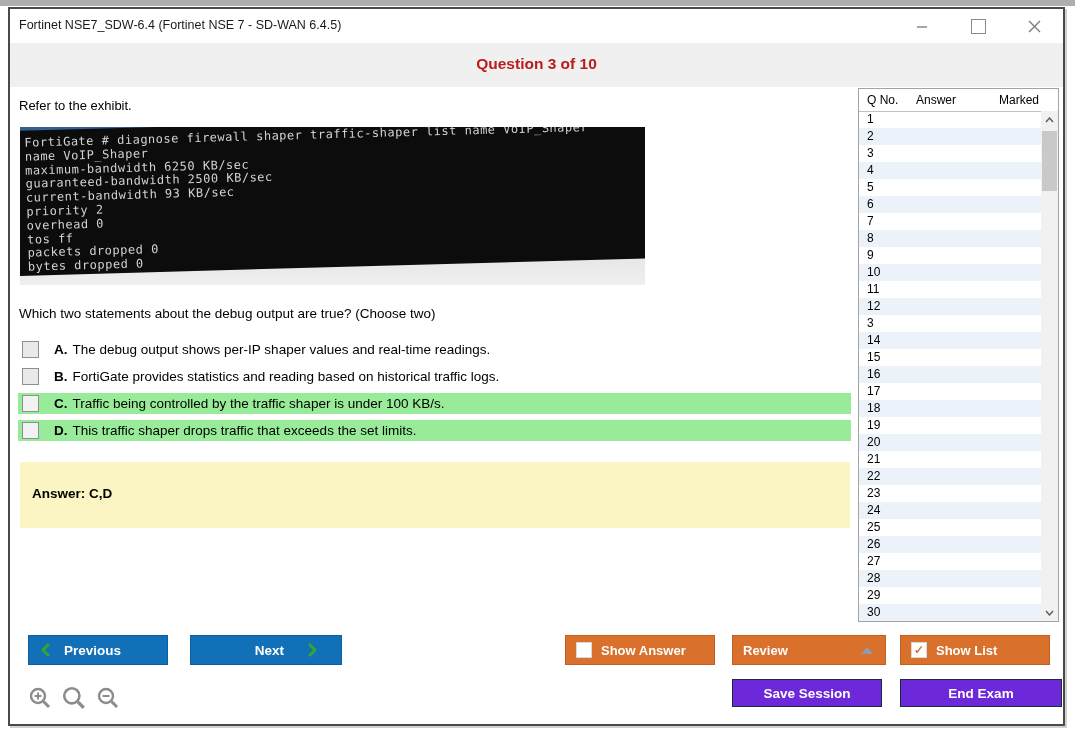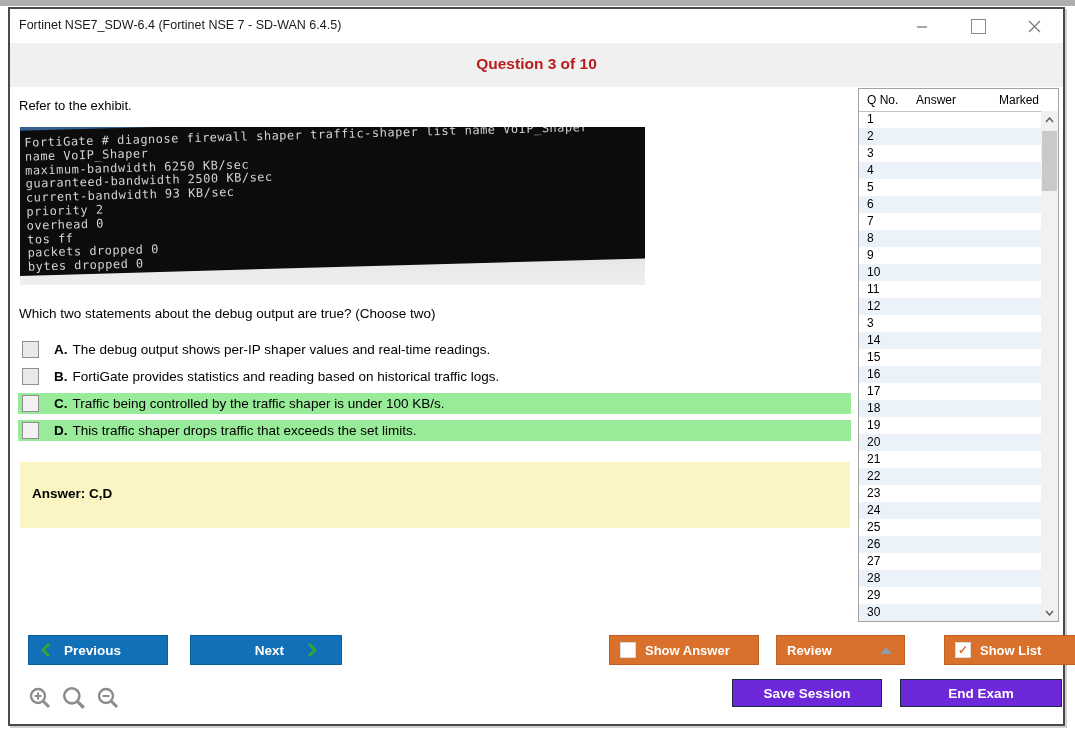--- a/index.html
+++ b/index.html
@@ -59,21 +59,21 @@
   .q-row{height:17px;line-height:17px;font-size:12px;color:#000;padding-left:8px;cursor:pointer;}
   .q-row:nth-child(even){background:#ebf2fa;}
   .scrollbar{position:absolute;top:22px;right:0;width:17px;bottom:0;background:#f1f1f1;}
   .sb-arrow{position:absolute;left:0;width:17px;height:17px;display:flex;align-items:center;justify-content:center;}
   .sb-thumb{position:absolute;left:1px;top:20px;width:15px;height:60px;background:#c9c9c9;}
 
   
   .btn{position:absolute;height:30px;display:flex;align-items:center;box-sizing:border-box;cursor:pointer;}
   .btn-blue{background:#1170b8;border:1px solid #0d5f9e;}
   .btn-blue .label{color:#fff;font-weight:bold;font-size:13.5px;}
-  .btn-orange{background:#d9702b;border:1px solid #c4601f;margin-left:44px;}
+  .btn-orange{background:#d9702b;border:1px solid #c4601f;}
   .btn-navy{background:#6d28d9;border:1px solid #182c3e;justify-content:center;height:28px;}
   .btn-navy .label{color:#fff;font-weight:bold;font-size:13.5px;}
   .chev{flex:0 0 auto;display:flex;align-items:center;}
   .tri-up{width:0;height:0;border-left:6px solid transparent;border-right:6px solid transparent;
     border-bottom:7px solid #8d9dab;}
   .zoom-icons{position:absolute;left:18px;top:676px;display:flex;gap:9px;align-items:center;}
 </style>
 </head>
 <body>
 
@@ -223,21 +223,21 @@
             <polyline points="1,1 7,7 1,13" fill="none" stroke="#33a532" stroke-width="3"></polyline>
           </svg>
       </span>
     </div>
 
     <div class="btn btn-orange" style="left:555px;top:626px;width:150px;padding-left:10px;gap:9px;">
       <span class="cb" id="show-answer-cb"></span>
       <span class="label">Show Answer</span>
     </div>
 
-    <div class="btn btn-orange" style="left:722px;top:626px;width:129px;padding-left:10px;justify-content:space-between;padding-right:12px;">
+    <div class="btn btn-orange" style="left:722px;top:626px;width:154px;padding-left:10px;justify-content:space-between;padding-right:12px;">
       <span class="label">Review</span>
       <span class="tri-up"></span>
     </div>
 
     <div class="btn btn-orange" style="left:890px;top:626px;width:150px;padding-left:10px;gap:9px;">
       <span class="cb" id="show-list-cb" style="color:#d9702b;">✓</span>
       <span class="label">Show List</span>
     </div>
 
     <div class="btn btn-navy" style="left:722px;top:670px;width:150px;">

